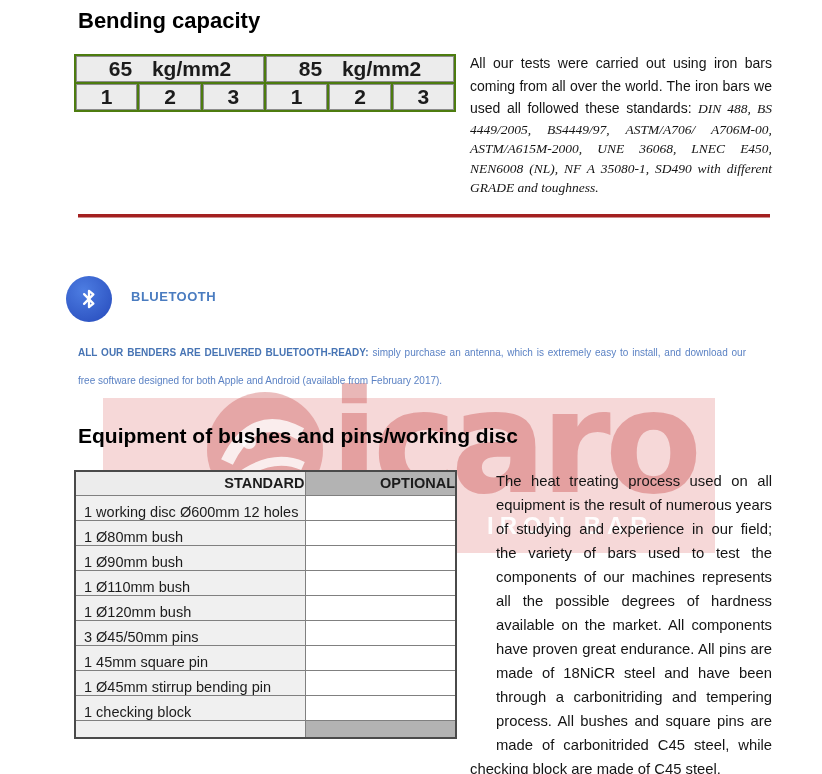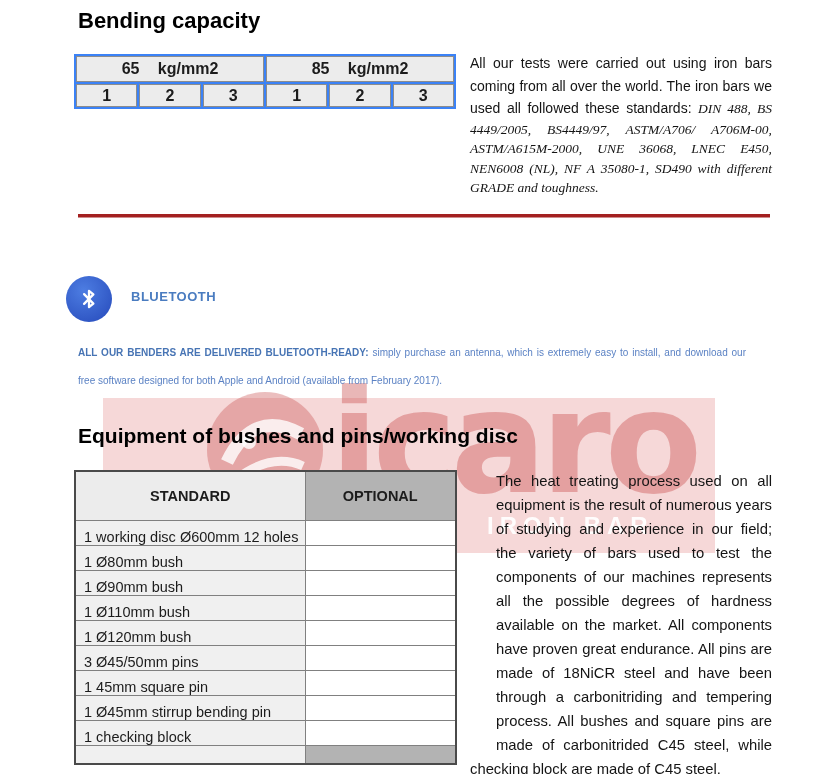--- a/index.html
+++ b/index.html
@@ -20,22 +20,22 @@
     left:487px; top:512px; font-size:24px; font-weight:bold; letter-spacing:6px;
     color:rgba(255,255,255,0.95); font-family:"Liberation Sans", sans-serif;
   }
   .wm-emblem { left:205px; top:390px; }
   
   .content { position:absolute; inset:0; z-index:1; }
   .abs { position:absolute; }
   h1.doc-h { font-size:22px; font-weight:bold; color:#000; letter-spacing:0; }
   
   table.bend {
-    border-collapse:separate; border-spacing:2px; background:#3b82f6;
-    font-size:16px;
+    border-collapse:separate; border-spacing:2px; background:#4d7c0f;
+    font-size:21px;
   }
   table.bend td, table.bend th {
     border:1px solid #8c8c8c; background:#ececec; text-align:center;
     color:#1c1c1c; font-weight:bold;
   }
   table.bend .grp { height:26px; word-spacing:14px; }
   table.bend .num { height:23px; width:62px; }
   table.bend .val { height:34px; font-weight:normal; }
   
   .col-r { width:302px; text-align:justify; }
@@ -54,21 +54,21 @@
   }
   .bt-title { font-size:13px; font-weight:bold; color:#4a7cc0; letter-spacing:0.5px; }
   .bt-para { width:668px; font-size:10px; line-height:27.5px; text-align:justify; color:#5b82c4; }
   .bt-para b { color:#4774b4; }
   
   table.equip {
     border-collapse:collapse; font-size:14.5px; table-layout:fixed;
     border:2px solid #4a4a4a; background:#ffffff;
   }
   table.equip th, table.equip td { border:1px solid #808080; height:21px; padding:8px 4px 0 8px; }
-  table.equip th { height:24px; text-align:center; font-weight:bold; padding:16px; }
+  table.equip th { height:24px; text-align:right; font-weight:bold; padding:0; }
   th.std-h { background:#ececec; width:230px; }
   th.opt-h { background:#b3b3b3; width:151px; }
   td.std-c { background:#f0f0f0; white-space:nowrap; overflow:hidden; }
   td.opt-c { background:#ffffff; }
   tr.last td { height:18px; }
   tr.last td.opt-c { background:#b3b3b3; }
   
   .p2 { font-size:14.8px; line-height:24px; text-align:justify; color:#141414; width:302px; }
   .p2-spacer { float:left; width:26px; height:288px; }
 </style>

